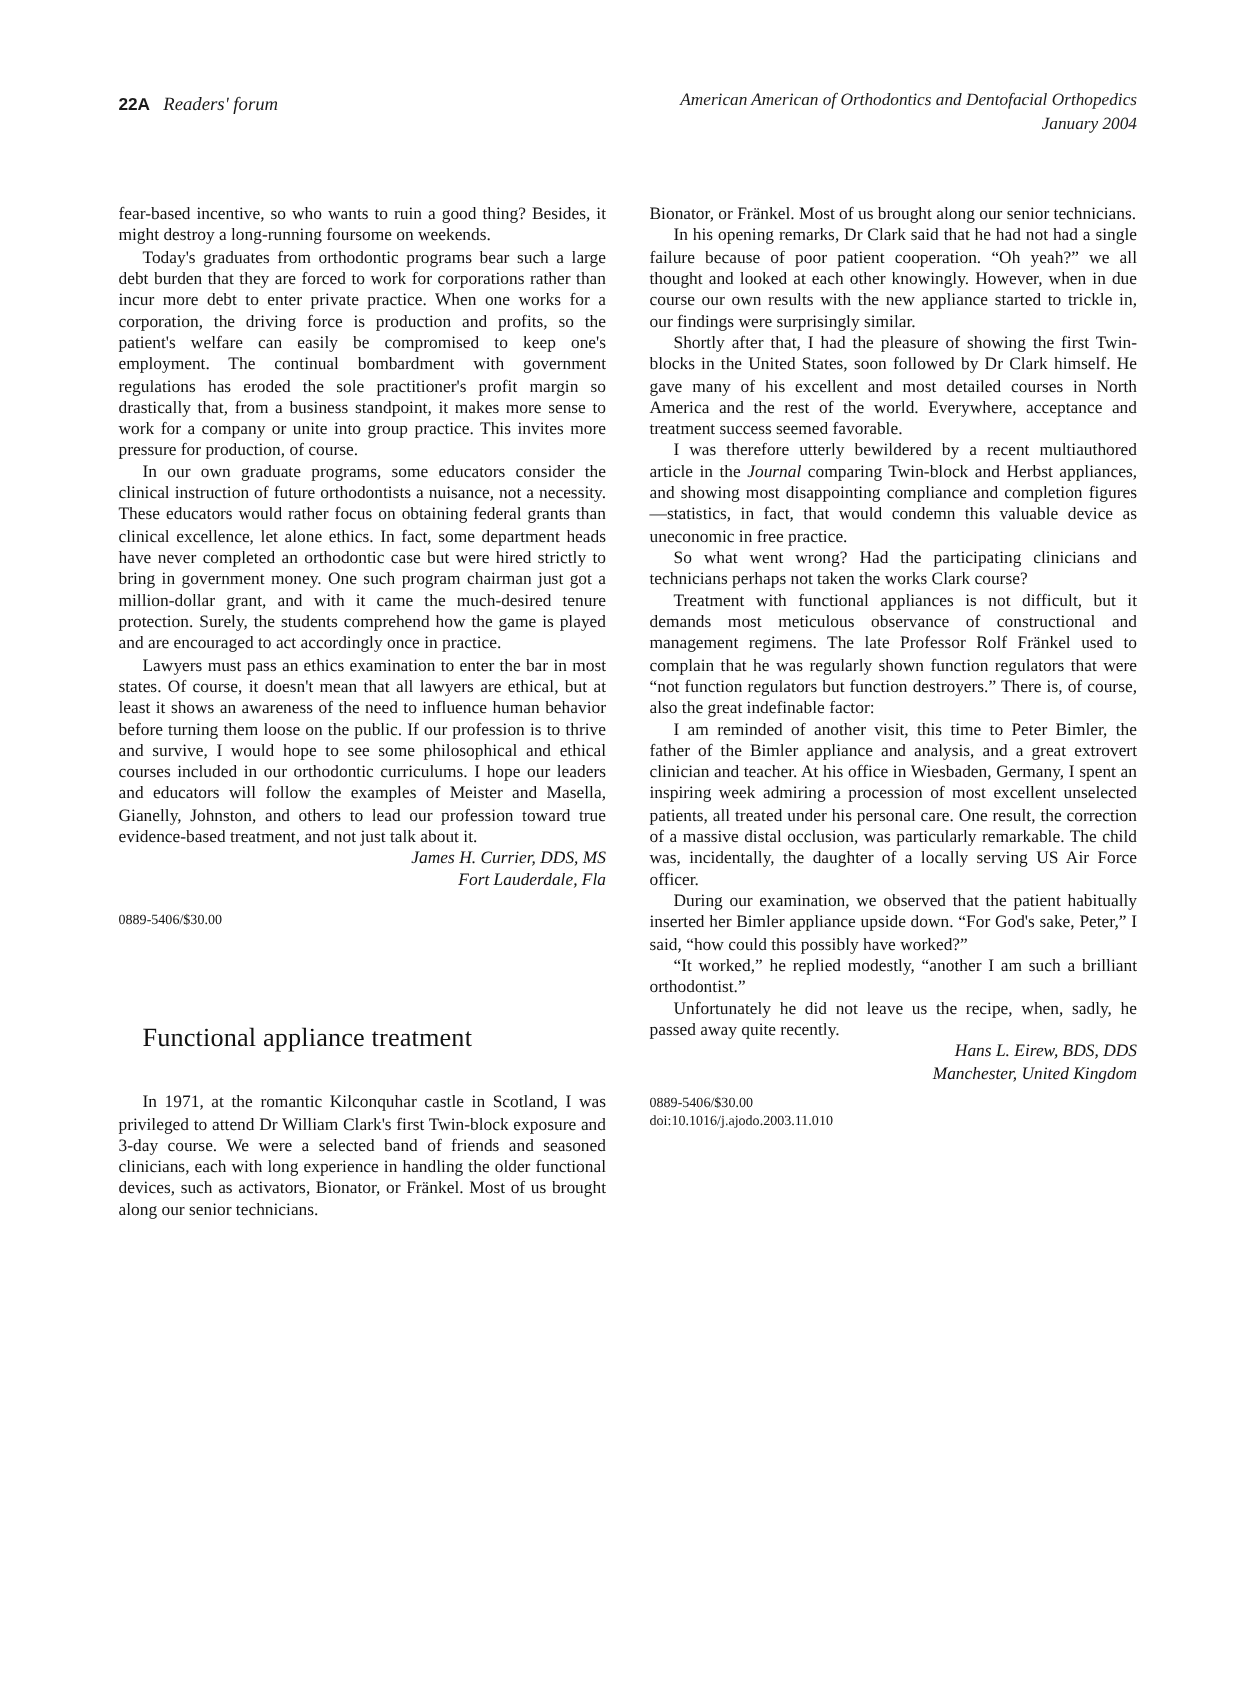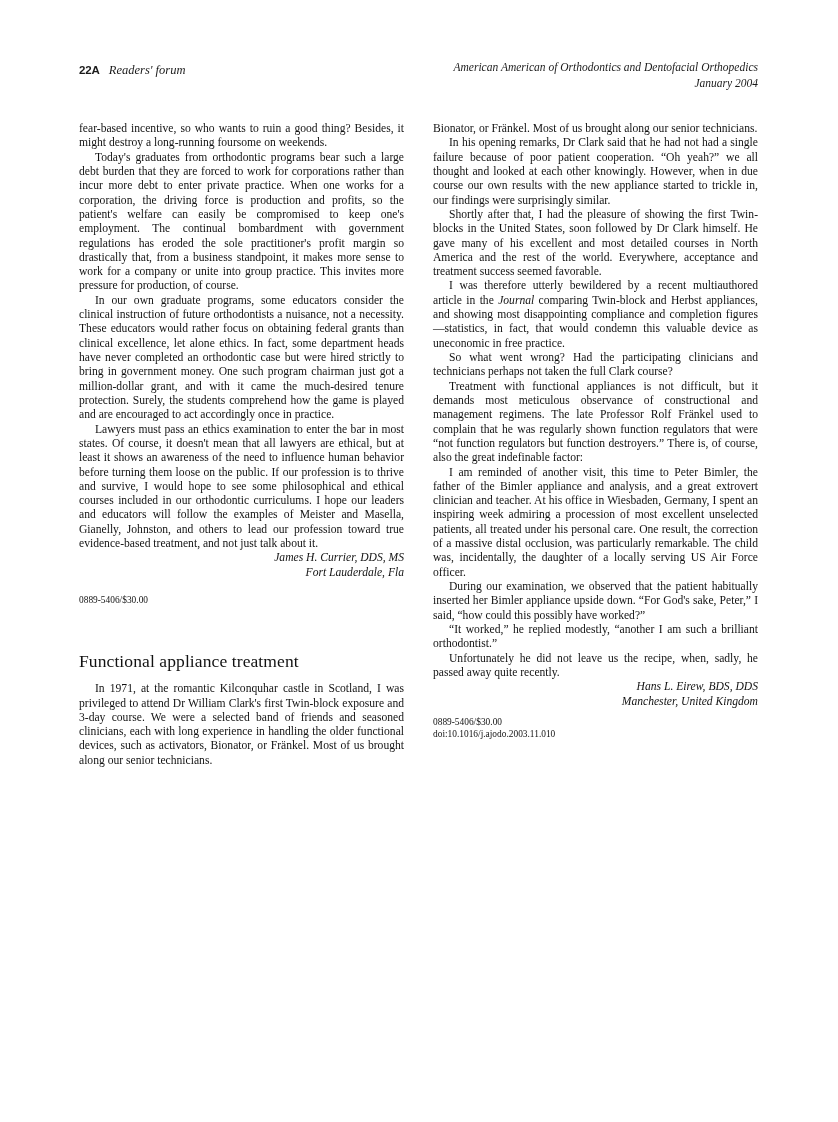--- a/index.html
+++ b/index.html
@@ -52,21 +52,21 @@
     font-family: "Liberation Serif", serif;
     font-style: italic;
     font-size: 11.5px;
     line-height: 15.5px;
   }
   .rh-right div { white-space: nowrap; }
 
   
   .col {
     position: absolute;
-    top: 122px;
+    top: 136px;
     width: 325px;
     font-family: "Liberation Serif", serif;
     font-size: 11.6px;
     line-height: 14.32px;
     text-align: justify;
     color: #121212;
   }
   .col-left  { left: 79px; }
   .col-right { left: 433px; }
 
@@ -99,21 +99,21 @@
     text-align: left;
   }
   .codes div { white-space: nowrap; }
 
   
   .article-title {
     font-family: "Liberation Serif", serif;
     font-size: 17.5px;
     font-weight: normal;
     line-height: 22px;
-    margin: 0;
+    margin: 16px;
     text-align: left;
     letter-spacing: 0.1px;
   }
 
   .sp-22 { height: 22px; }
   .sp-14 { height: 14px; }
   .sp-10 { height: 10px; }
   .sp-7  { height: 7px; }
 </style>
 </head>
@@ -161,21 +161,21 @@
 
   <div class="col col-right">
 
     <p class="para noindent"><span>Bionator, or Fränkel. Most of us brought along our senior technicians.</span></p>
 
     <p class="para">In his opening remarks, Dr Clark said that he had not had a single failure because of poor patient cooperation. “Oh yeah?” we all thought and looked at each other knowingly. However, when in due course our own results with the new appliance started to trickle in, our findings were surprisingly similar.</p>
     <p class="para">Shortly after that, I had the pleasure of showing the first Twin-blocks in the United States, soon followed by Dr Clark himself. He gave many of his excellent and most detailed courses in North America and the rest of the world. Everywhere, acceptance and treatment success seemed favorable.</p>
 
     <p class="para"><span>I was therefore utterly bewildered by a recent multiauthored article in the </span><i>Journal</i><span> comparing Twin-block and Herbst appliances, and showing most disappointing compliance and completion figures—statistics, in fact, that would condemn this valuable device as uneconomic in free practice.</span></p>
 
-    <p class="para">So what went wrong? Had the participating clinicians and technicians perhaps not taken the full Clark course?</p>
+    <p class="para">So what went wrong? Had the participating clinicians and technicians perhaps not taken the works Clark course?</p>
     <p class="para">Treatment with functional appliances is not difficult, but it demands most meticulous observance of constructional and management regimens. The late Professor Rolf Fränkel used to complain that he was regularly shown function regulators that were “not function regulators but function destroyers.” There is, of course, also the great indefinable factor:</p>
     <p class="para">I am reminded of another visit, this time to Peter Bimler, the father of the Bimler appliance and analysis, and a great extrovert clinician and teacher. At his office in Wiesbaden, Germany, I spent an inspiring week admiring a procession of most excellent unselected patients, all treated under his personal care. One result, the correction of a massive distal occlusion, was particularly remarkable. The child was, incidentally, the daughter of a locally serving US Air Force officer.</p>
     <p class="para">During our examination, we observed that the patient habitually inserted her Bimler appliance upside down. “For God's sake, Peter,” I said, “how could this possibly have worked?”</p>
     <p class="para">“It worked,” he replied modestly, “another I am such a brilliant orthodontist.”</p>
     <p class="para">Unfortunately he did not leave us the recipe, when, sadly, he passed away quite recently.</p>
 
     <div class="signature">
       <div>Hans L. Eirew, BDS, DDS</div>
       <div>Manchester, United Kingdom</div>
     </div>

